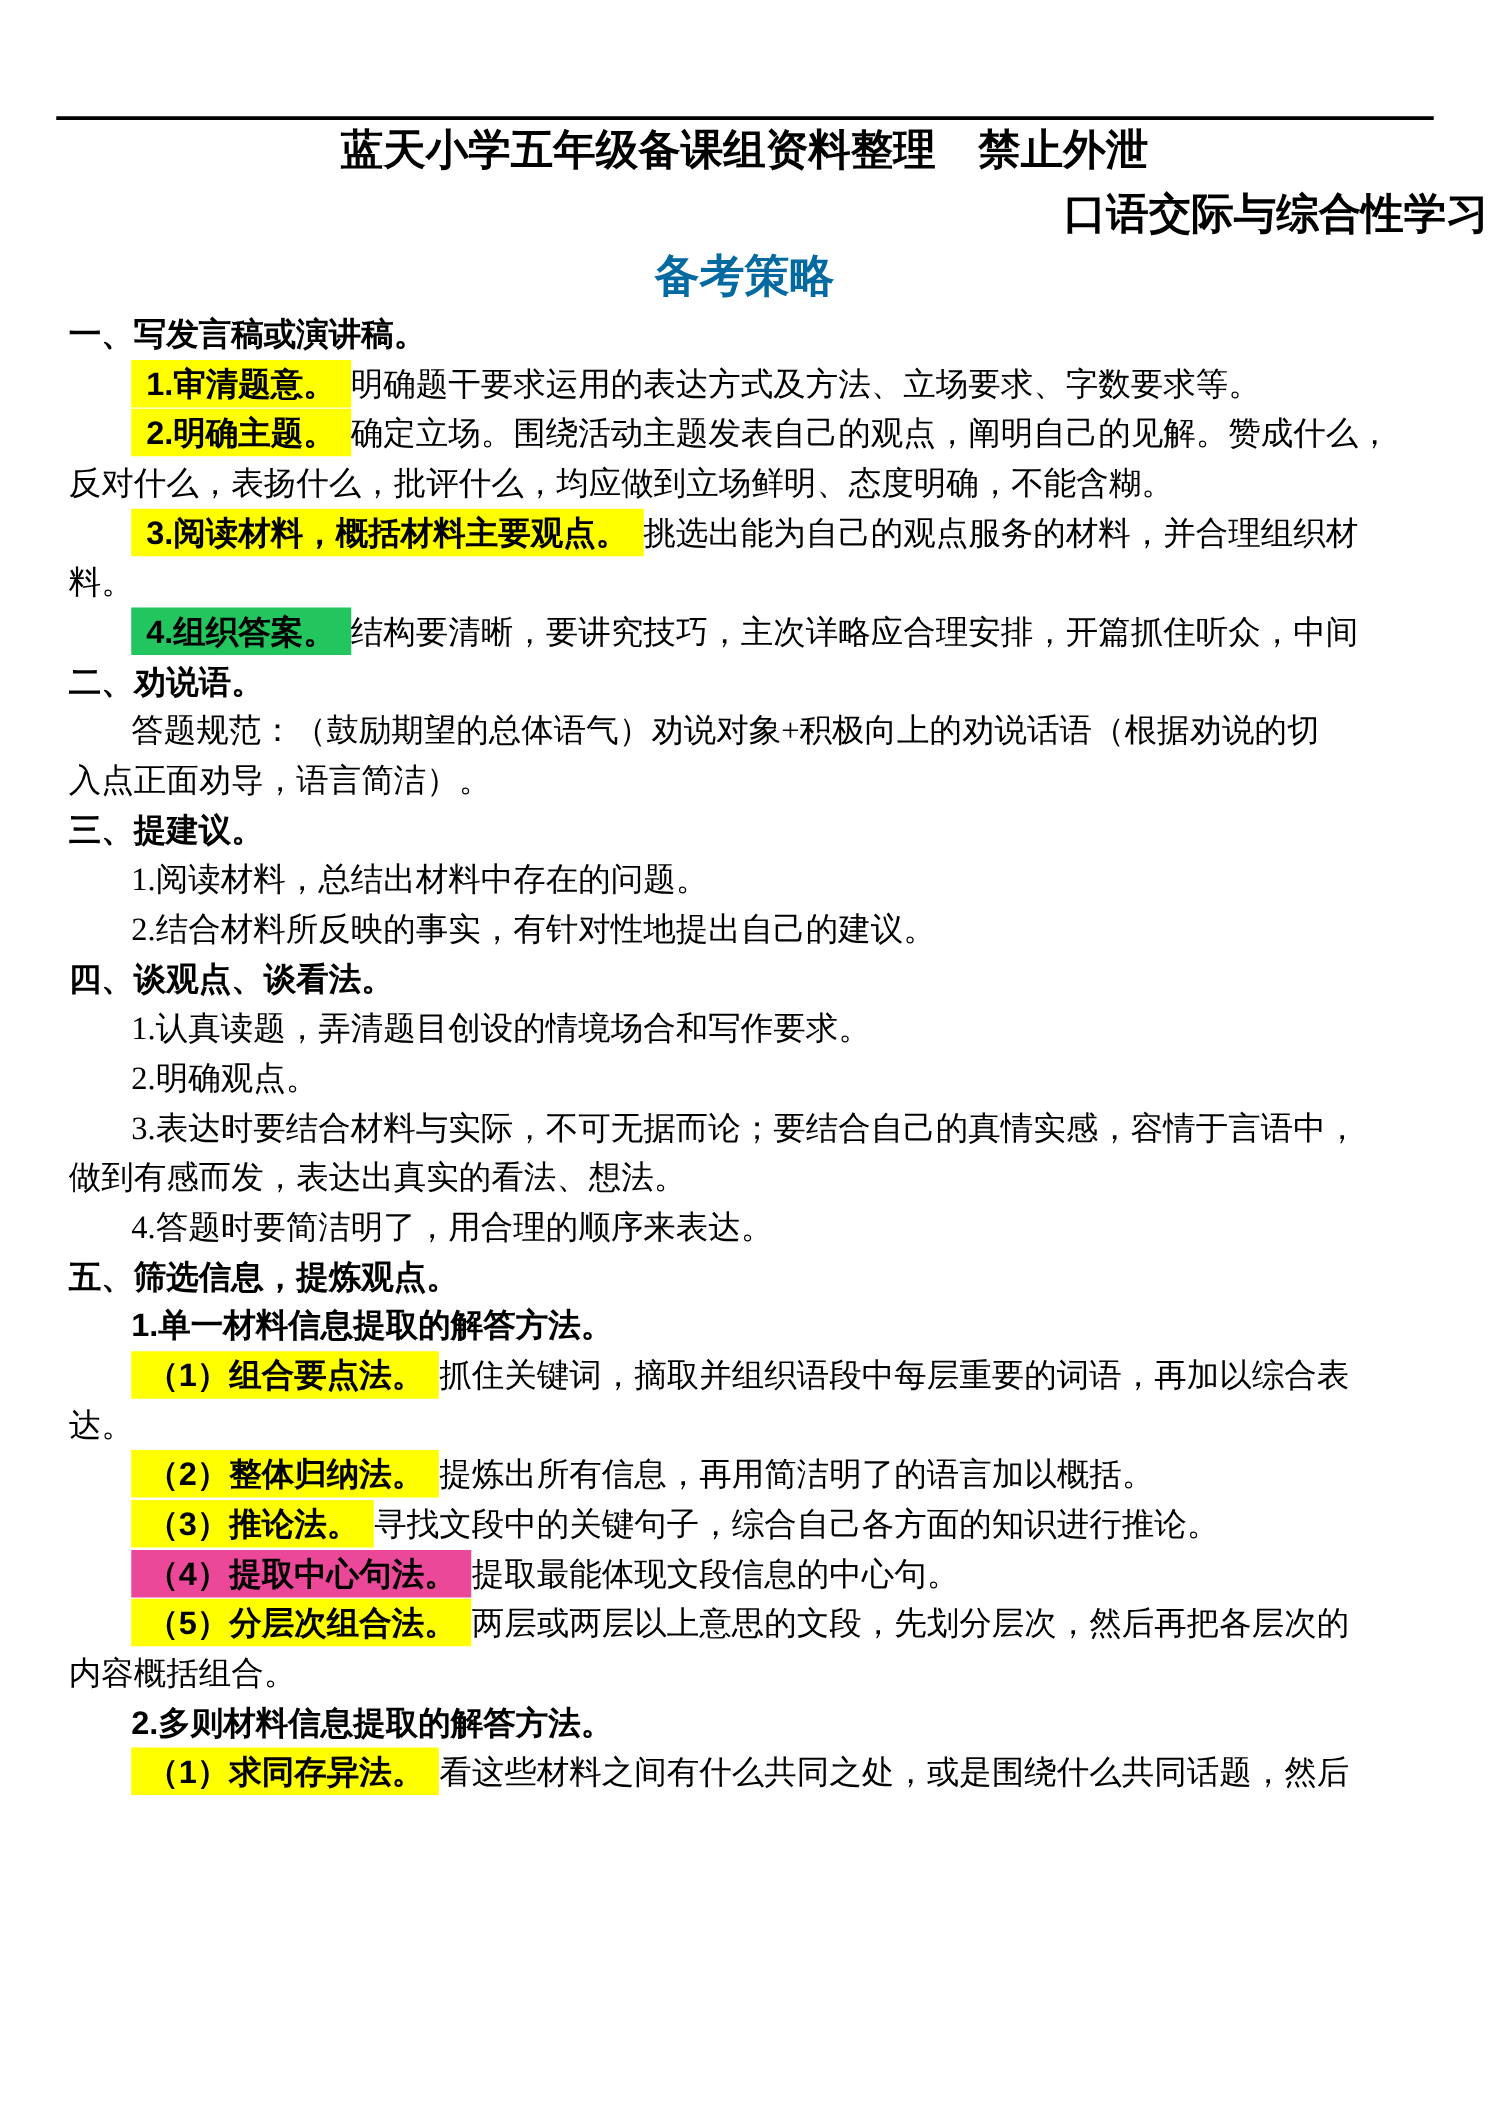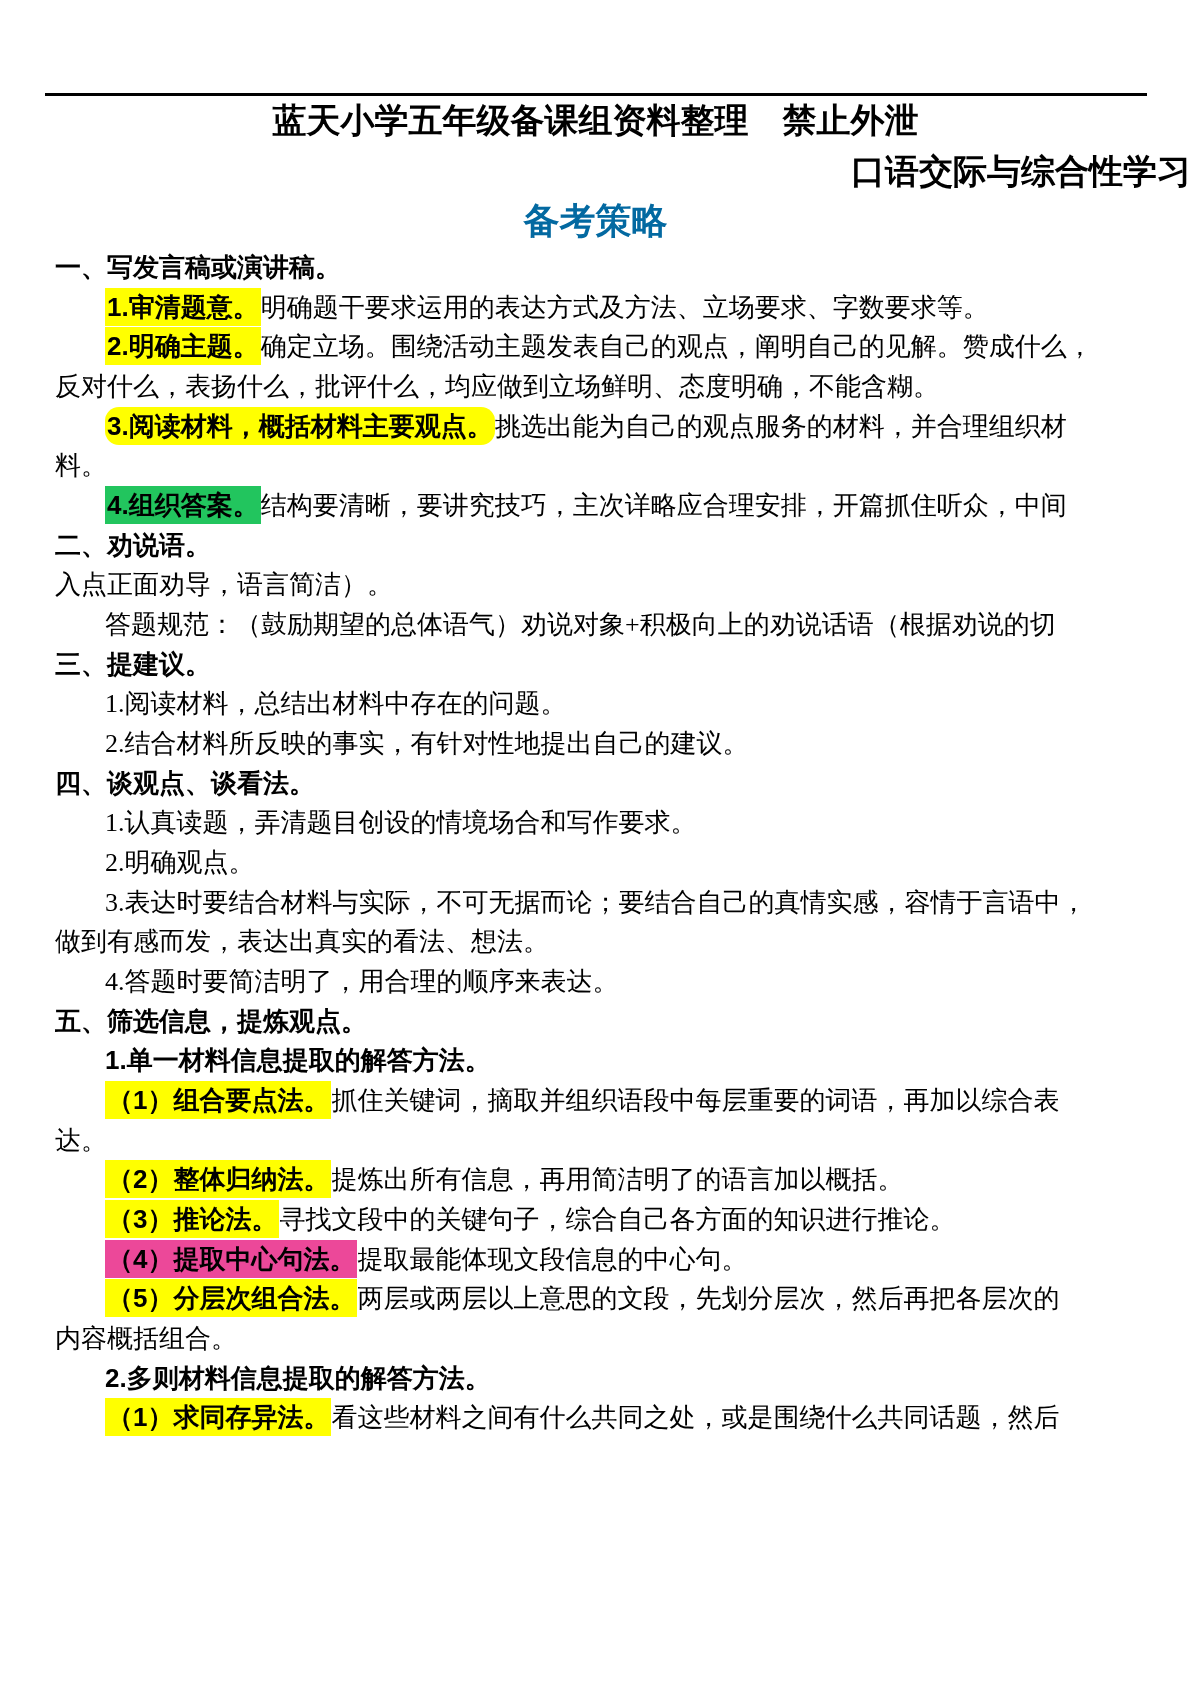--- a/index.html
+++ b/index.html
@@ -30,41 +30,41 @@
     position:absolute;top:248px;left:55px;width:1090px;
   }
   .line{
     height:39.68px;line-height:39.68px;font-size:26px;white-space:nowrap;
   }
   .indent1{padding-left:50px;}
   .seg{display:inline;}
   .seg-bold{
     font-family:"Liberation Sans","DejaVu Sans",sans-serif;font-weight:bold;
   }
-  .seg-hl{padding:4px 2px;}
+  .seg-hl{padding:4px 12px;}
 </style>
 </head>
 <body style="color: rgb(0, 0, 0);">
 
 <div class="page">
   <div class="header-rule" style="background: rgb(0, 0, 0);"></div>
   <h1 class="title1">蓝天小学五年级备课组资料整理　禁止外泄</h1>
   <h2 class="title2">口语交际与综合性学习</h2>
   <h3 class="section-heading" style="color: #0369a1;">备考策略</h3>
   <div class="doc-body" id="doc-body">
       <div class="line"><span class="seg seg-bold">一、写发言稿或演讲稿。</span></div>
       <div class="line indent1"><span class="seg seg-bold seg-hl" style="background: rgb(255, 255, 0);">1.审清题意。</span><span class="seg">明确题干要求运用的表达方式及方法、立场要求、字数要求等。</span></div>
       <div class="line indent1"><span class="seg seg-bold seg-hl" style="background: rgb(255, 255, 0); margin-top: 12px;">2.明确主题。</span><span class="seg">确定立场。围绕活动主题发表自己的观点，阐明自己的见解。赞成什么，</span></div>
       <div class="line"><span class="seg">反对什么，表扬什么，批评什么，均应做到立场鲜明、态度明确，不能含糊。</span></div>
-      <div class="line indent1"><span class="seg seg-bold seg-hl" style="background: rgb(255, 255, 0); border-radius: 14px;">3.阅读材料，概括材料主要观点。</span><span class="seg">挑选出能为自己的观点服务的材料，并合理组织材</span></div>
+      <div class="line indent1"><span class="seg seg-bold seg-hl" style="background: rgb(255, 255, 0);">3.阅读材料，概括材料主要观点。</span><span class="seg">挑选出能为自己的观点服务的材料，并合理组织材</span></div>
       <div class="line"><span class="seg">料。</span></div>
       <div class="line indent1"><span class="seg seg-bold seg-hl" style="background: #22c55e;">4.组织答案。</span><span class="seg">结构要清晰，要讲究技巧，主次详略应合理安排，开篇抓住听众，中间</span></div>
       <div class="line"><span class="seg seg-bold">二、劝说语。</span></div>
+      <div class="line indent1"><span class="seg">答题规范：（鼓励期望的总体语气）劝说对象+积极向上的劝说话语（根据劝说的切</span></div>
       <div class="line"><span class="seg">入点正面劝导，语言简洁）。</span></div>
-      <div class="line indent1"><span class="seg">答题规范：（鼓励期望的总体语气）劝说对象+积极向上的劝说话语（根据劝说的切</span></div>
       <div class="line"><span class="seg seg-bold">三、提建议。</span></div>
       <div class="line indent1"><span class="seg">1.阅读材料，总结出材料中存在的问题。</span></div>
       <div class="line indent1"><span class="seg">2.结合材料所反映的事实，有针对性地提出自己的建议。</span></div>
       <div class="line"><span class="seg seg-bold">四、谈观点、谈看法。</span></div>
       <div class="line indent1"><span class="seg">1.认真读题，弄清题目创设的情境场合和写作要求。</span></div>
       <div class="line indent1"><span class="seg">2.明确观点。</span></div>
       <div class="line indent1"><span class="seg">3.表达时要结合材料与实际，不可无据而论；要结合自己的真情实感，容情于言语中，</span></div>
       <div class="line"><span class="seg">做到有感而发，表达出真实的看法、想法。</span></div>
       <div class="line indent1"><span class="seg">4.答题时要简洁明了，用合理的顺序来表达。</span></div>
       <div class="line"><span class="seg seg-bold">五、筛选信息，提炼观点。</span></div>

